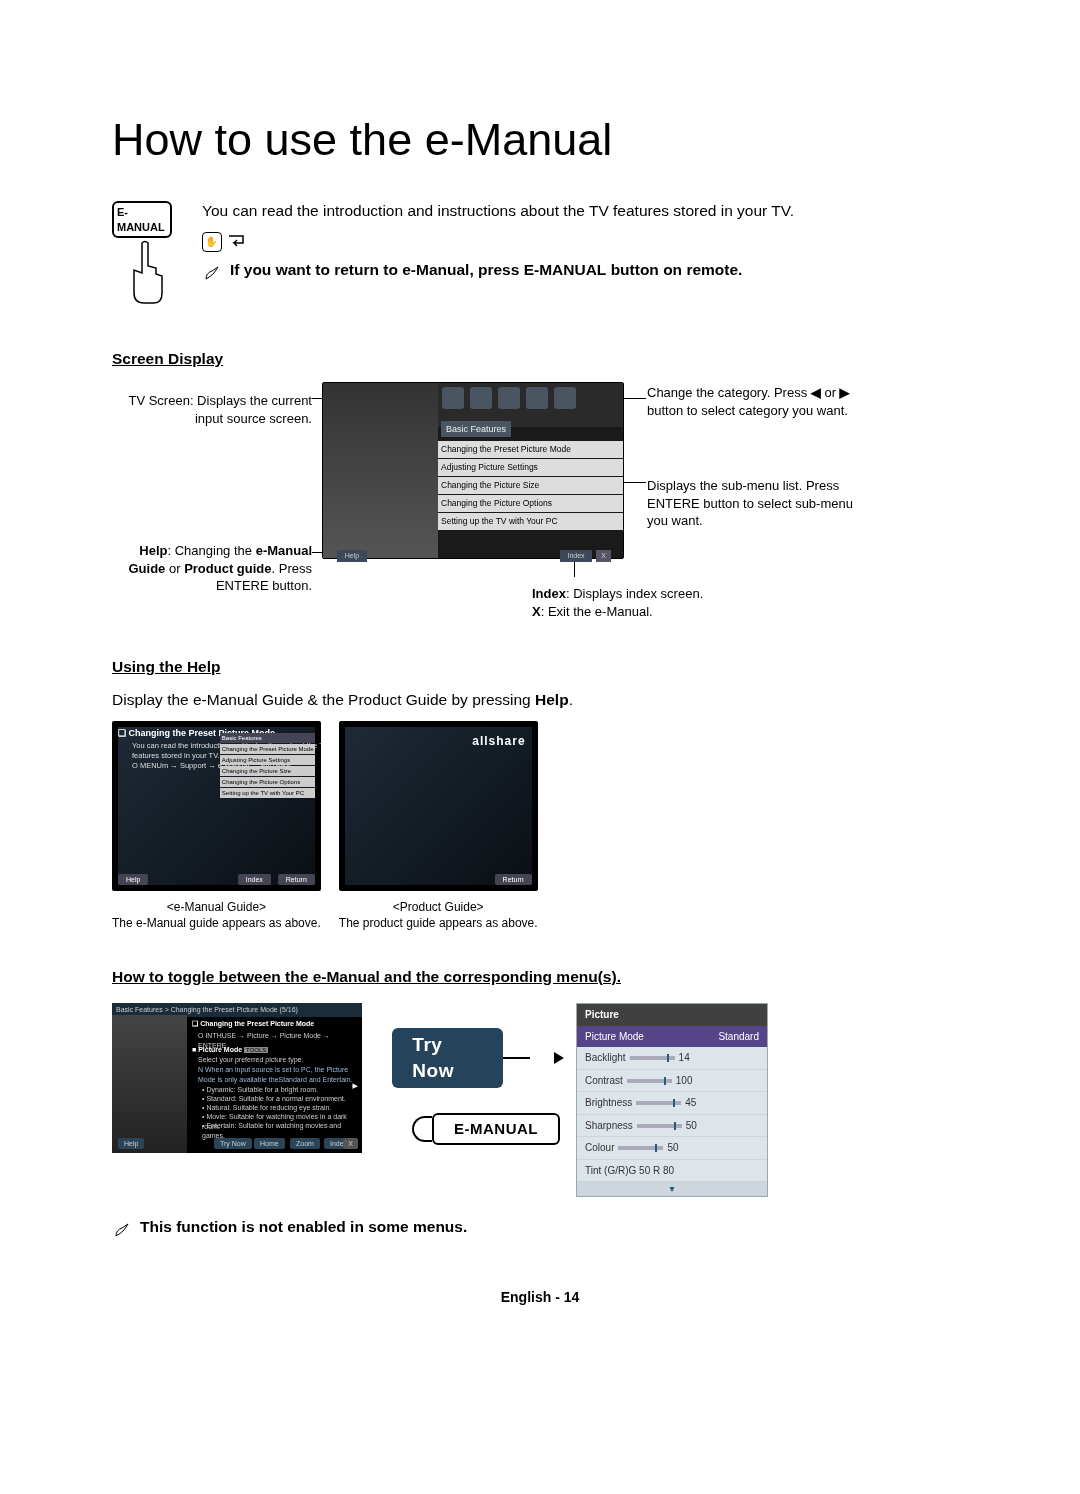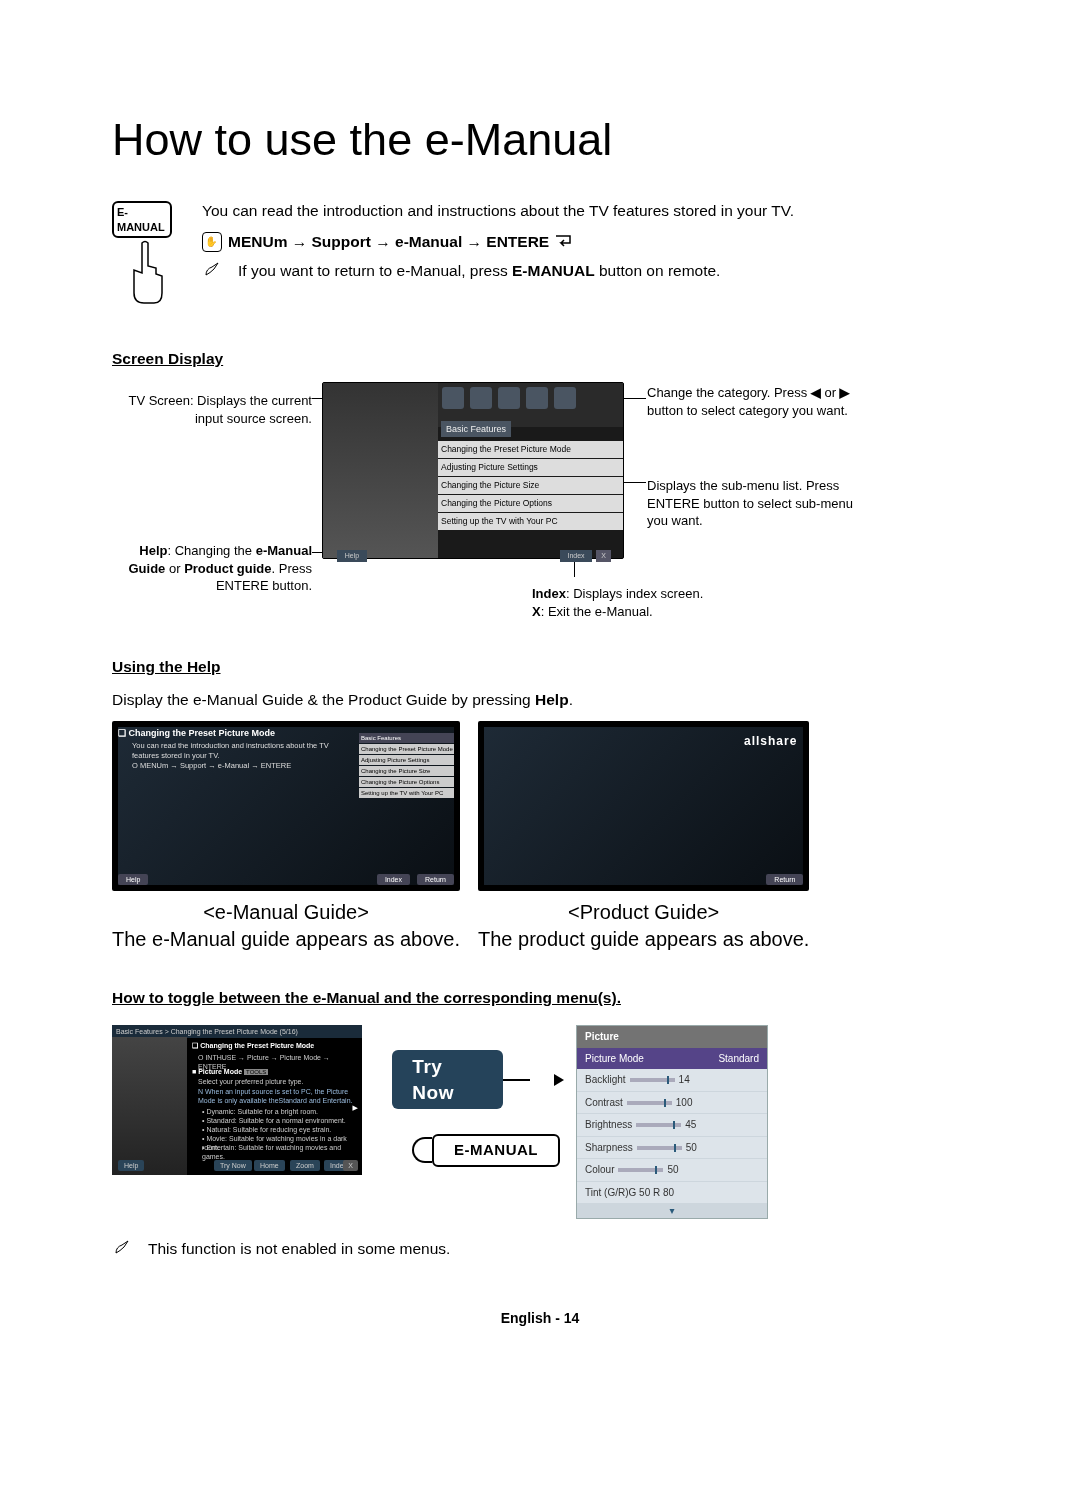--- a/index.html
+++ b/index.html
@@ -13,21 +13,21 @@
     font-size:15.5px;
     line-height:1.35;
   }
   h1{font-weight:300;font-size:45px;margin:0 0 30px 0;}
   .intro-row{display:flex;gap:30px;}
   .finger-box{flex:0 0 60px;}
   .emanual-badge{border:2px solid #000;border-radius:6px;font-weight:700;font-size:11px;padding:2px 3px;display:inline-block;}
   .hand{width:60px;height:70px;}
   .path-line{font-weight:700;margin-top:10px;display:flex;align-items:center;gap:6px;}
   .path-icon{width:18px;height:18px;border:1.5px solid #000;border-radius:4px;display:inline-flex;align-items:center;justify-content:center;font-size:10px;}
-  .bullet-line{display:flex;gap:16px;align-items:flex-start;margin-top:8px;}
+  .bullet-line{display:flex;gap:8px;align-items:flex-end;margin-top:8px;font-weight:bold;}
   .hand-bullet{flex:0 0 20px;}
   .section-title{font-weight:700;text-decoration:underline;margin-top:35px;margin-bottom:12px;}
   .diagram-area{position:relative;height:240px;}
   .tv-mock{position:absolute;width:300px;height:175px;left:210px;top:0;background:#1a1a1a;border:1px solid #000;border-radius:2px;}
   .tv-left{position:absolute;left:0;top:0;bottom:0;width:115px;background:linear-gradient(#333,#555);}
   .tv-cats{position:absolute;left:115px;top:0;right:0;height:36px;background:#2a2a2a;display:flex;gap:6px;padding:4px;}
   .cat-ico{width:22px;height:22px;background:#4a5562;border-radius:3px;}
   .basic-tag{position:absolute;left:118px;top:38px;background:#4a5562;color:#eee;font-size:9px;padding:2px 5px;}
   .row-item{position:absolute;left:115px;right:0;height:17px;background:#ddd;font-size:8.5px;padding-left:3px;line-height:17px;color:#000;}
   .help-tag{position:absolute;left:225px;top:168px;width:30px;height:12px;background:#3a4a5a;font-size:7px;color:#ccc;text-align:center;line-height:12px;}
@@ -41,29 +41,29 @@
   .help-pair{display:flex;gap:18px;margin-top:10px;}
   .panel{flex:1;background:#000;height:170px;position:relative;border-radius:2px;overflow:hidden;}
   .panel .inner{position:absolute;inset:6px;background:linear-gradient(135deg,#1e2a36,#0a0f14);}
   .panel .title-bar{position:absolute;top:6px;left:6px;color:#fff;font-size:9px;font-weight:700;}
   .panel .txt{position:absolute;top:20px;left:20px;color:#ddd;font-size:7.5px;width:200px;}
   .panel .mini-menu{position:absolute;top:12px;right:6px;width:95px;}
   .mini-row{height:10px;background:#ccc;margin-bottom:1px;font-size:6px;line-height:10px;padding-left:2px;color:#000;}
   .mini-dark{background:#445;color:#fff;}
   .ret-pill{position:absolute;right:6px;bottom:6px;background:#445;color:#fff;font-size:7px;padding:1px 8px;border-radius:2px;}
   .allshare{position:absolute;top:12px;right:12px;color:#fff;font-weight:700;font-size:12px;letter-spacing:1px;}
-  .cap{text-align:center;font-size:20px;margin-top:8px;}
+  .cap{text-align:center;font-size:12px;margin-top:8px;}
   .cap .tag{font-weight:400;}
   .toggle-row{display:flex;gap:12px;margin-top:16px;align-items:flex-start;}
   .mini-emanual{flex:0 0 250px;height:150px;background:#000;position:relative;font-size:7px;color:#ccc;}
   .pill-col{flex:0 0 190px;display:flex;flex-direction:column;gap:25px;align-items:center;padding-top:25px;}
   .pill{background:#25435a;color:#fff;font-weight:700;border-radius:6px;padding:4px 20px;font-size:19px;letter-spacing:0.5px;}
   .pill.em{background:#fff;color:#000;border:2px solid #000;font-size:15px;}
   .osd{flex:0 0 190px;background:#dde4ea;border:1px solid #9aa;font-size:10px;color:#333;}
-  .osd-head{background:#737373;color:#fff;padding:4px 8px;font-weight:700;}
+  .osd-head{background:#404040;color:#fff;padding:4px 8px;font-weight:700;}
   .osd-sel{background:#548;color:#fff;padding:4px 8px;display:flex;justify-content:space-between;}
   .osd-row{padding:4px 8px;display:flex;border-bottom:1px solid #cdd6dd;}
   .slider{display:inline-block;width:45px;height:4px;background:#aab;position:relative;top:-1px;margin:0 4px;}
   .slider::after{content:"";position:absolute;right:6px;top:-2px;width:2px;height:8px;background:#2a5a7a;}
   .footer-txt{text-align:center;font-weight:700;font-size:14px;margin-top:50px;}
   .arrow-r{display:inline-block;width:0;height:0;border-top:6px solid transparent;border-bottom:6px solid transparent;border-left:10px solid #000;margin-left:24px;}
   .arrow-l{display:inline-block;width:0;height:0;border-top:6px solid transparent;border-bottom:6px solid transparent;border-right:10px solid #000;margin-right:24px;}
   .curve{display:inline-block;width:18px;height:22px;border:2px solid #000;border-right:none;border-radius:14px 0 0 14px;}
 </style>
 </head>
@@ -75,21 +75,20 @@
   <div class="finger-box">
     <span class="emanual-badge">E-MANUAL</span>
     <svg class="hand" viewBox="0 0 60 70">
       <path d="M30 5 L30 35 L22 32 L22 55 Q22 65 32 65 L42 65 Q50 65 50 55 L50 38 L44 36 L44 30 L36 28 L36 5 Q33 2 30 5 Z" fill="none" stroke="#000" stroke-width="1.5"></path>
     </svg>
   </div>
   <div style="flex:1;">
     <div>You can read the introduction and instructions about the TV features stored in your TV.</div>
     <div class="path-line">
       <span class="path-icon">✋</span>
-      <span>MENUm → Support → e-Manual → ENTERE</span>
       <svg width="18" height="14">
           <path d="M1 1 h14 v7 h-9 l3 3 M6 8 l3 -3" fill="none" stroke="#000" stroke-width="1.5"></path>
         </svg>
     </div>
     <div class="bullet-line">
       <svg class="hand-bullet pen-icon" viewBox="0 0 16 16">
           <path d="M2 14 Q2 8 8 6 L14 2 L10 8 Q6 12 2 14 Z" fill="none" stroke="#000"></path>
         </svg>
       <span><span>If you want to return to e-Manual, press </span><b>E-MANUAL</b><span> button on remote.</span></span>
     </div>

